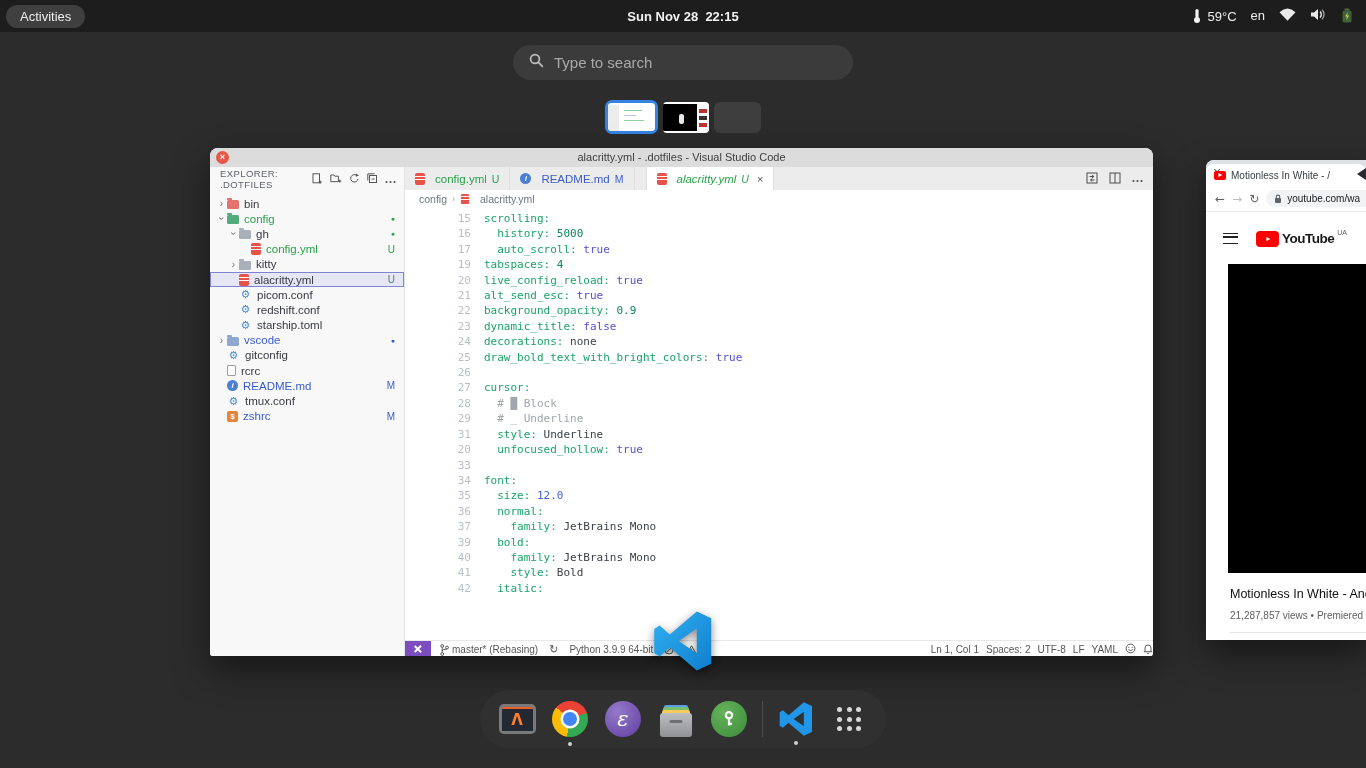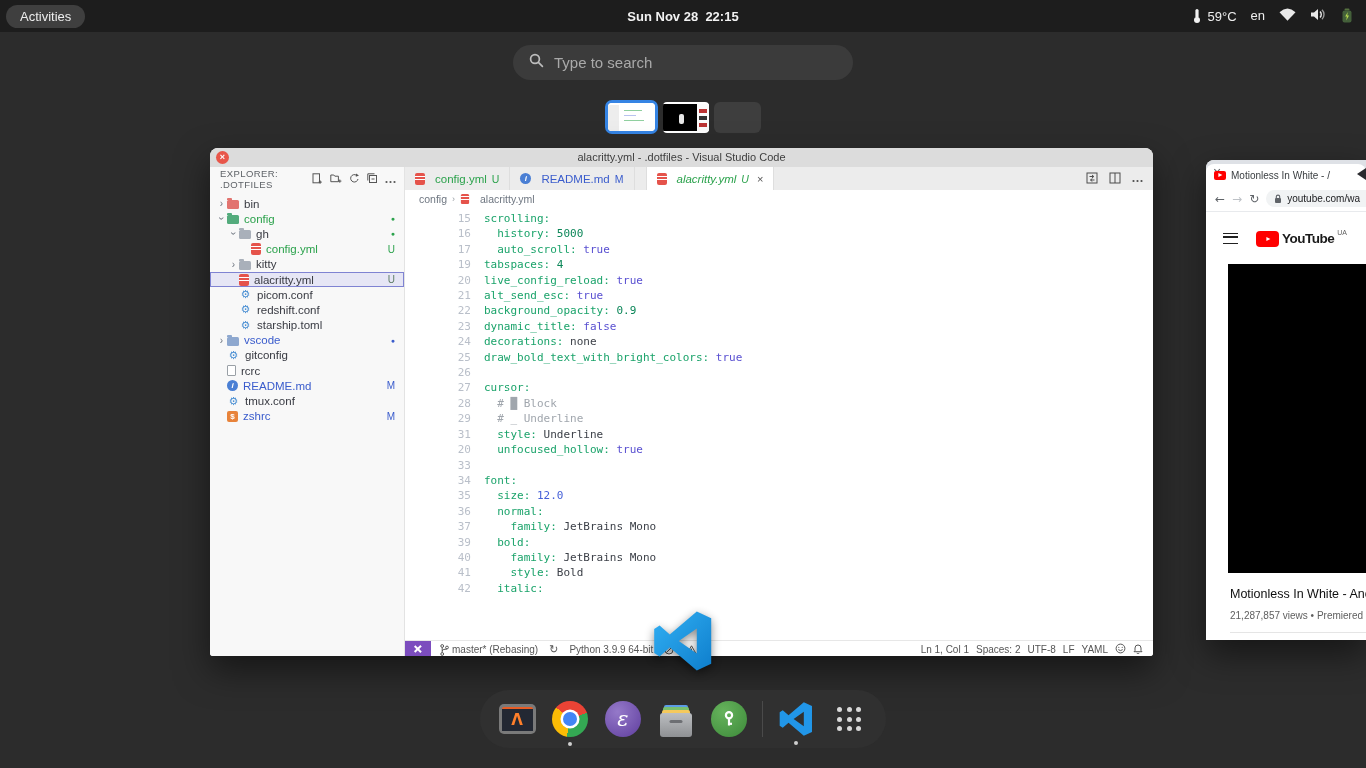--- a/index.html
+++ b/index.html
@@ -84,21 +84,21 @@
   .lcode { white-space:pre; }
   .tk-k { color:#1aa36a; } .tk-n { color:#0b8658; } .tk-b { color:#584fd1; } .tk-f { color:#4560d8; }
   .tk-v { color:#3c4048; } .tk-c { color:#a0a6ad; }
 
   .statusbar { height:16px; flex:none; background:#fff; border-top:1px solid #e7e7e7; display:flex; align-items:flex-end; font-size:10px; color:#565656; }
   .sb-remote { width:26px; height:100%; background:#7c4dbe; flex:none; position:relative; }
   .sb-remote i { position:absolute; left:50%; top:50%; width:9px; height:1.6px; background:#fff; transform:translate(-50%,-50%) rotate(45deg); }
   .sb-remote i::after { content:""; position:absolute; inset:0; background:#fff; transform:rotate(90deg); }
   .sb-left { display:flex; align-items:center; gap:11px; padding-left:9px; }
   .sb-item { display:flex; align-items:center; gap:3px; }
-  .sb-right { margin-left:auto; display:flex; align-items:center; gap:7px; padding-right:10px; }
+  .sb-right { margin-left:auto; display:flex; align-items:center; gap:7px; }
   .sync-glyph { font-family:"DejaVu Sans",sans-serif; font-size:11px; }
 
   
   #vscode-app-icon { position:absolute; left:653px; top:611px; width:60px; height:60px; filter:drop-shadow(0 3px 5px rgba(0,0,0,.45)); }
 
   
   #chrome { position:absolute; left:1206px; top:160px; width:160px; height:480px; background:#fff; border-radius:8px 0 0 0; overflow:hidden; box-shadow:0 14px 34px rgba(0,0,0,.5); display:flex; flex-direction:column; }
   .tabstrip { height:26px; flex:none; background:#dee1e6; display:flex; align-items:flex-end; position:relative; }
   .win-close { position:absolute; left:7px; top:4px; color:#5f6368; font-size:14px; }
   .ctab { height:22px; flex:1; background:#fff; border-radius:8px 8px 0 0; display:flex; align-items:center; gap:5px; padding-left:8px; overflow:hidden; white-space:nowrap; }

